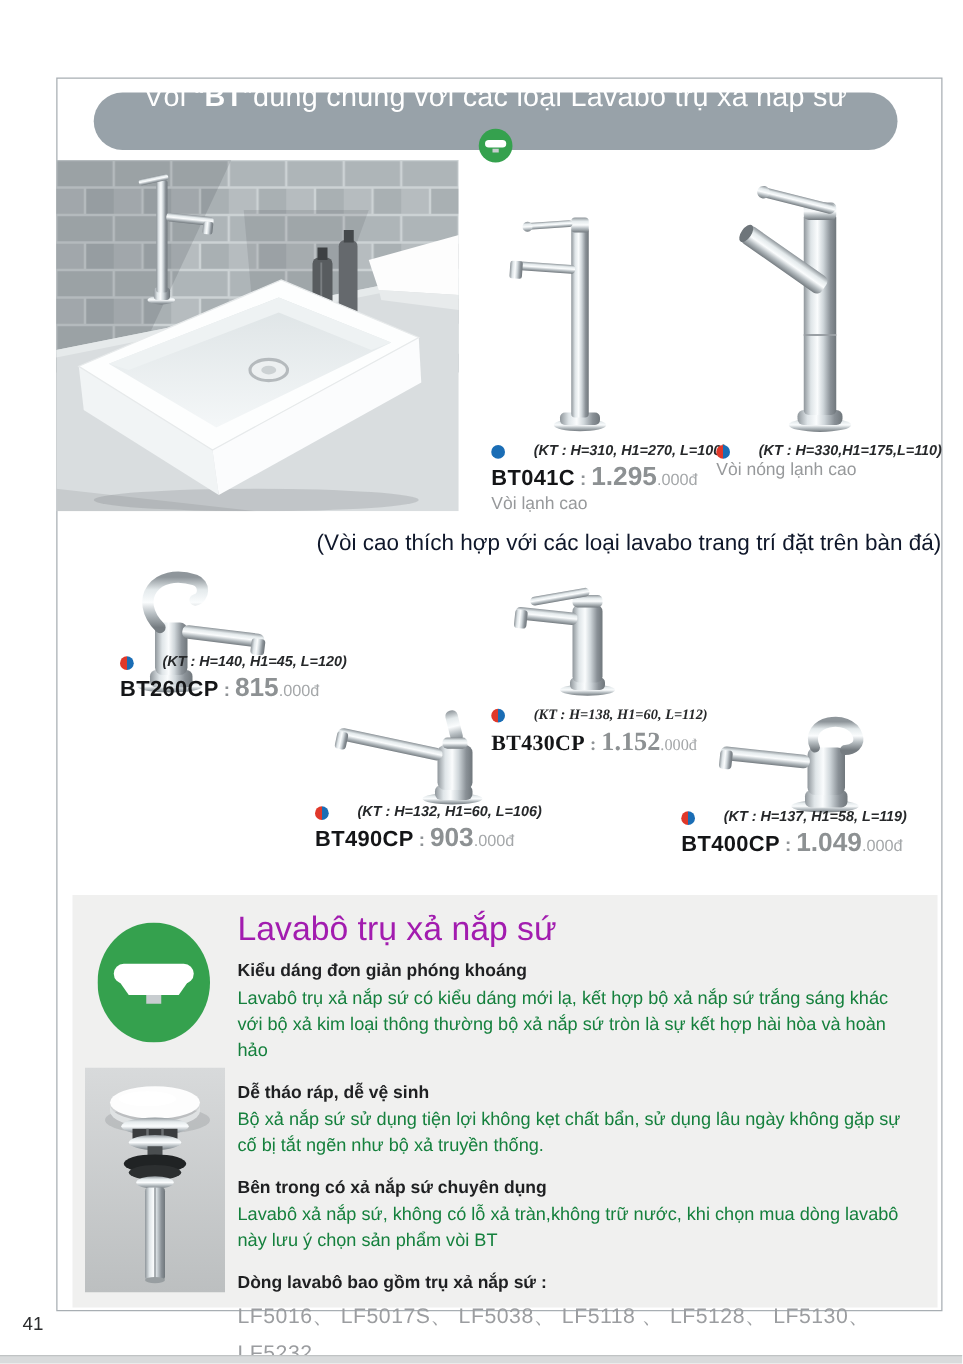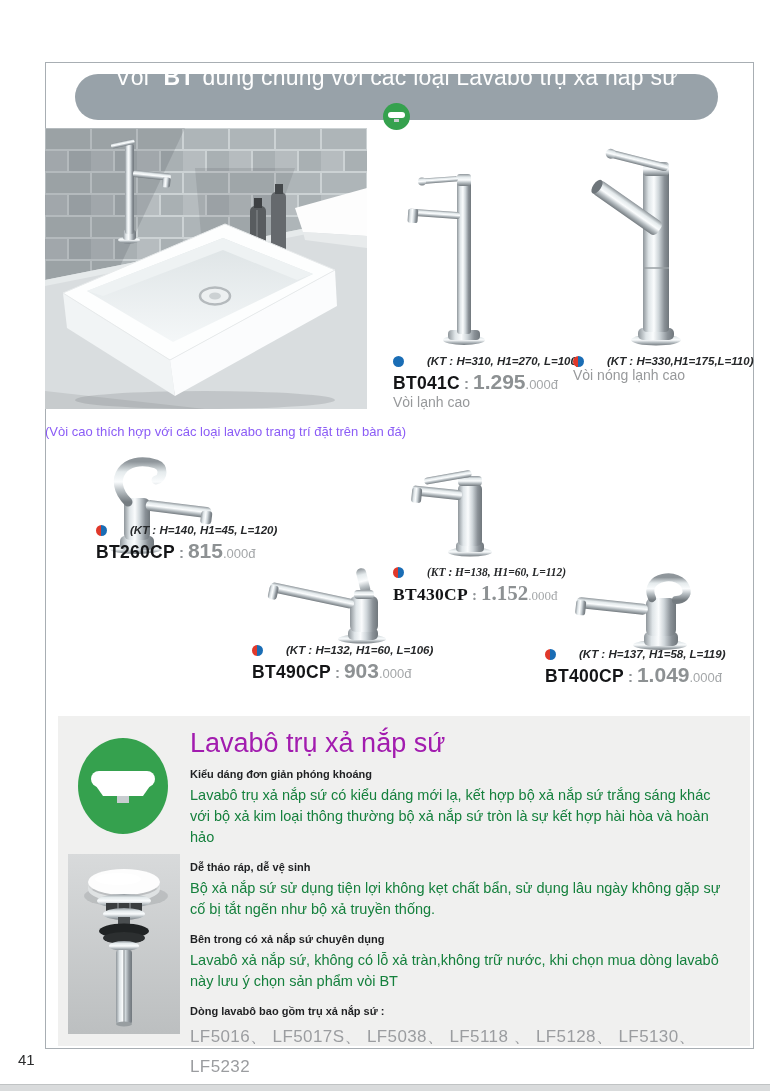--- a/index.html
+++ b/index.html
@@ -29,27 +29,27 @@
   .dot.cold{background:#1a6db5;}
   .dot.hotcold{background:linear-gradient(90deg,#e0382a 0 50%,#1a6db5 50% 100%);}
   .dims{font-size:11.5px;font-style:italic;font-weight:bold;color:#26282a;white-space:nowrap;}
   .code-line{margin-top:3px;white-space:nowrap;}
   .code{font-size:17.5px;font-weight:bold;color:#141517;letter-spacing:.3px;}
   .colon{font-size:15px;color:#8f9396;margin:0 4px;font-weight:bold;}
   .price{font-size:21px;font-weight:bold;color:#8d9193;}
   .punit{font-size:13px;color:#a4a7a9;}
   .pdesc{font-size:14px;color:#97999b;margin-top:0;}
 
-  .note{position:absolute;left:45px;width:708px;text-align:left;color:#8b5cf6;font-size:13px;}
+  .note{position:absolute;left:45px;width:708px;text-align:right;color:#0f172a;font-size:18px;}
 
   
   .info-box{position:absolute;left:58px;top:716px;width:692px;height:330px;background:#f0f0ef;}
   .info-title{position:absolute;left:132px;top:12px;font-size:27px;color:#a21caf;}
   .info-text{position:absolute;left:132px;top:52px;width:540px;}
-  .info-h{font-size:11px;font-weight:bold;color:#1f2022;margin:13px 0 5px 0;}
+  .info-h{font-size:14px;font-weight:bold;color:#1f2022;margin:13px 0 5px 0;}
   .info-h:first-child{margin-top:0;}
   .info-p{font-size:14.5px;color:#15803d;line-height:1.45;margin:0;}
   .model-line{font-size:17px;color:#9b9da0;line-height:1.75;letter-spacing:.4px;}
   .green-badge{position:absolute;left:20px;top:22px;width:90px;height:96px;}
   .drain-photo{position:absolute;left:10px;top:138px;width:112px;height:180px;}
 
   .page-number{position:absolute;left:18px;top:1051px;font-size:15px;color:#2c2d2e;}
   .bottom-bar{position:absolute;left:0;top:1084px;width:770px;height:7px;background:#d9dbdc;border-top:1px solid #c0c3c4;}
 </style>
 </head>

